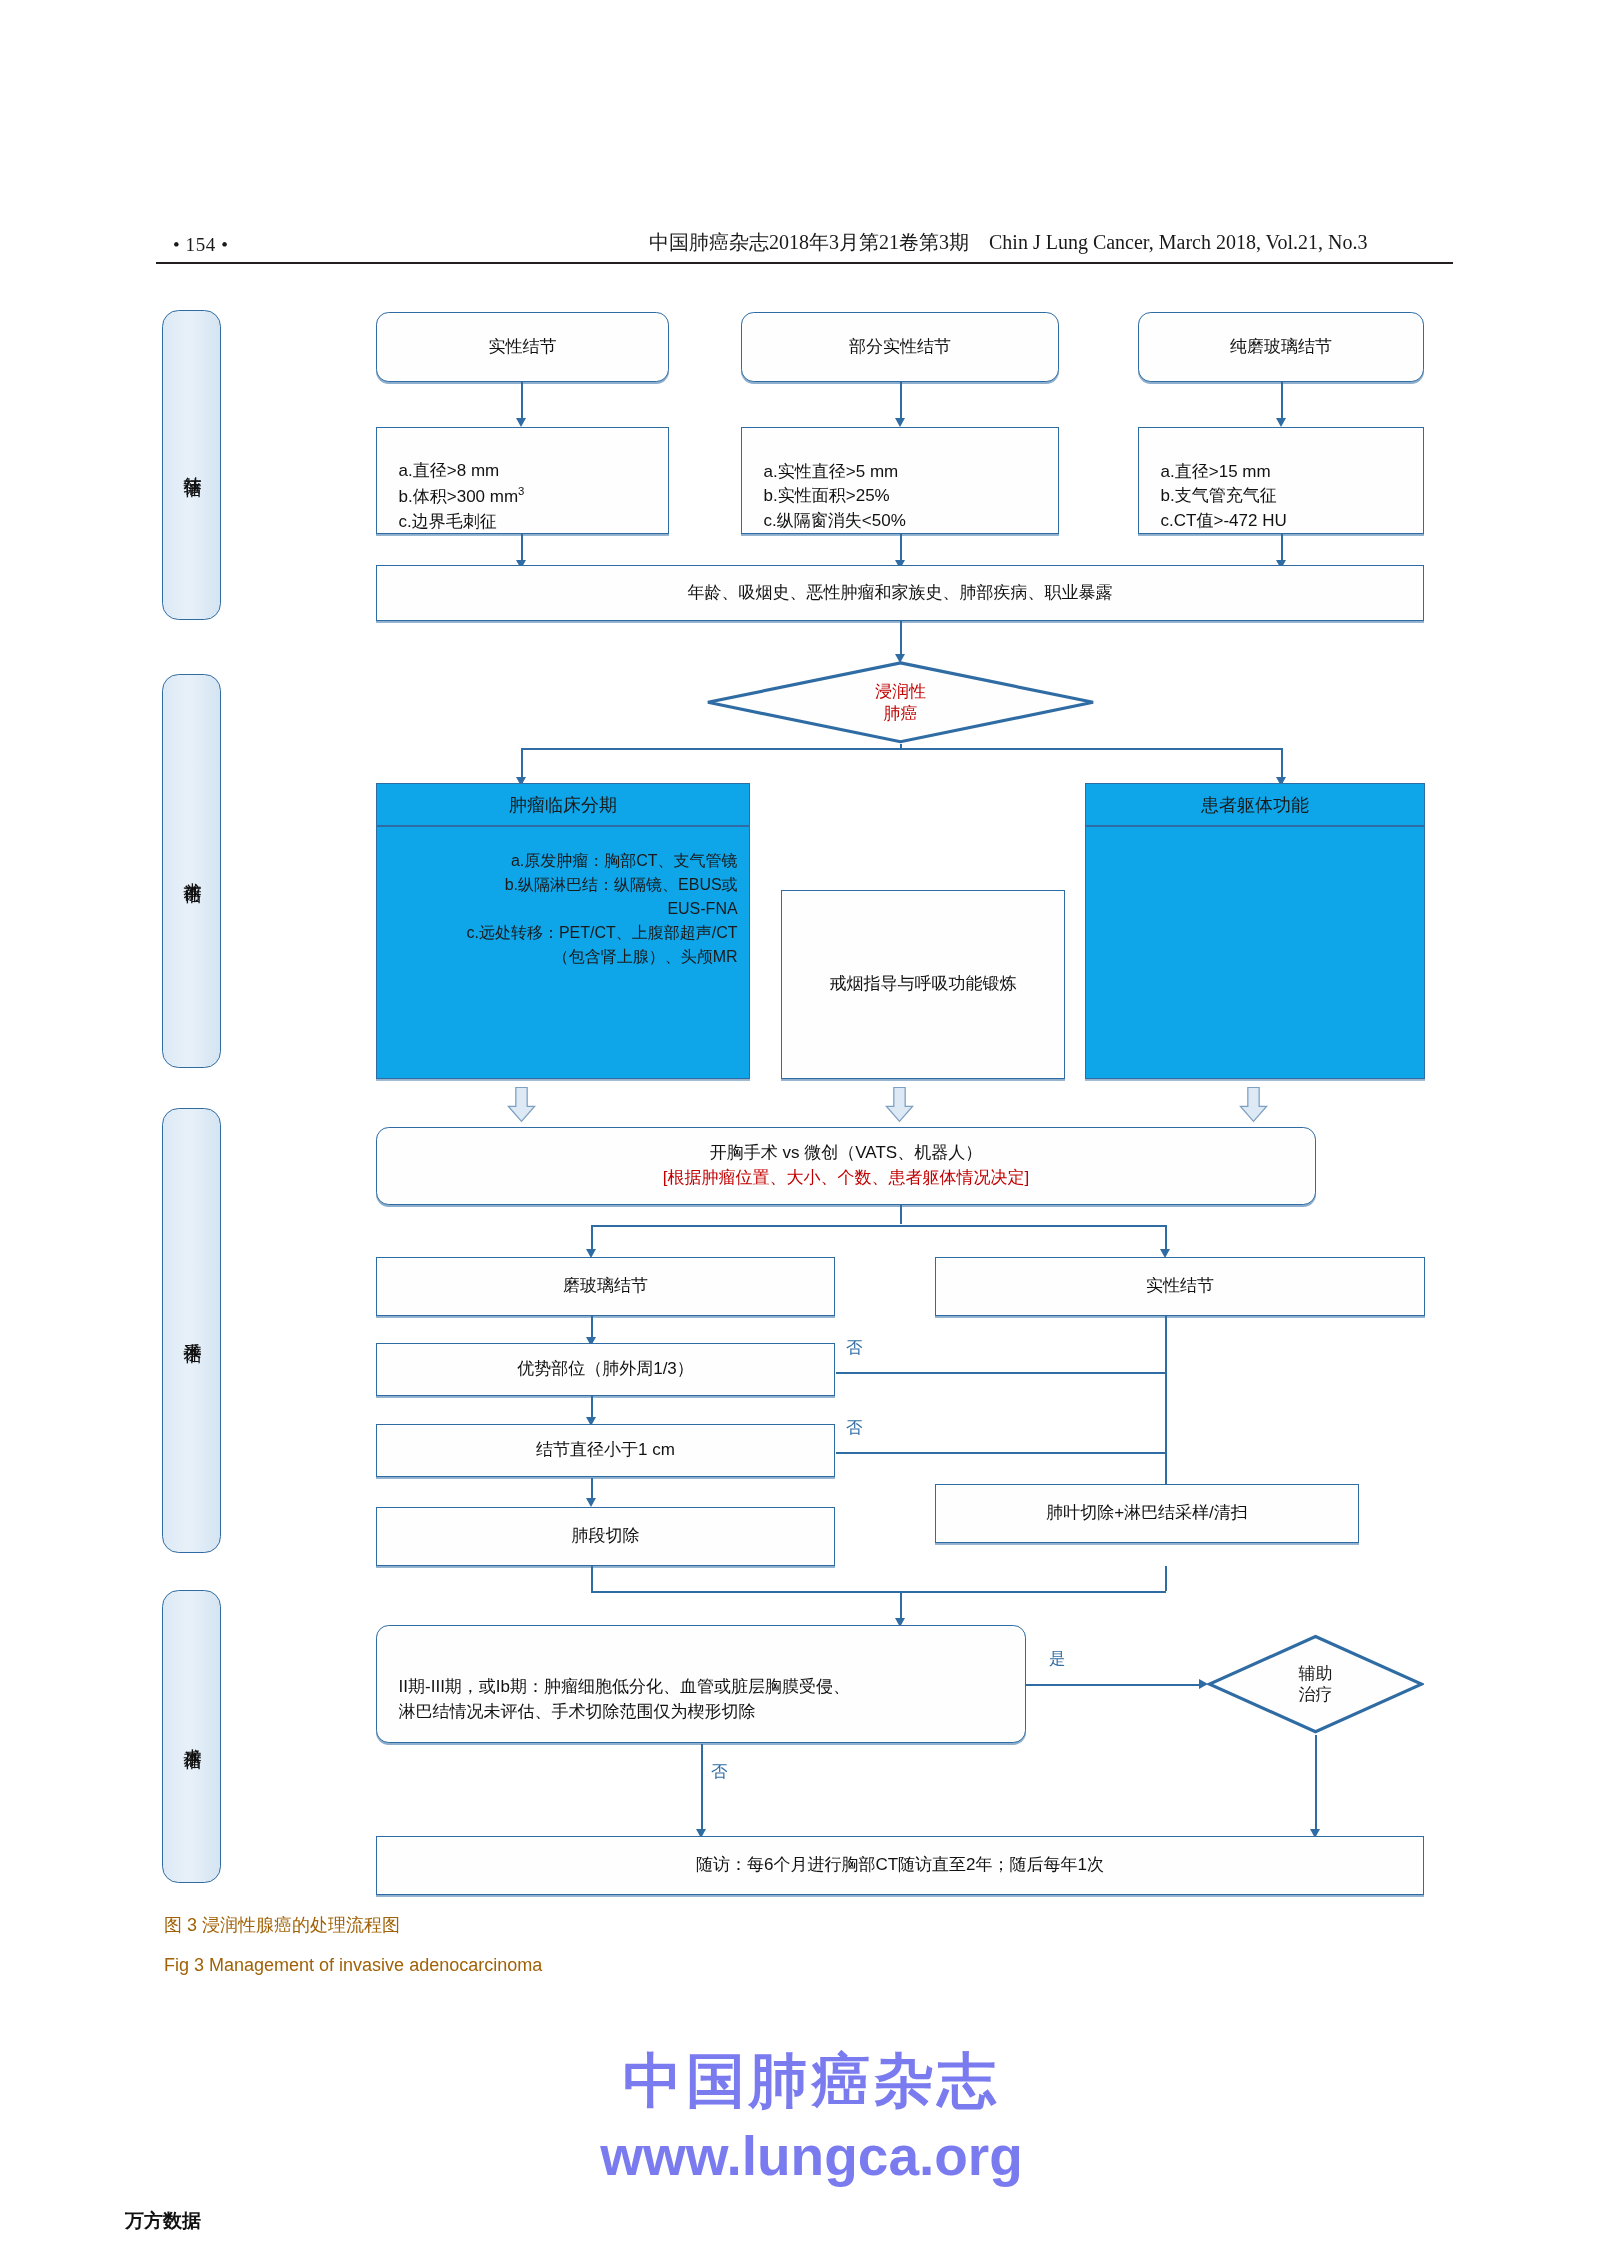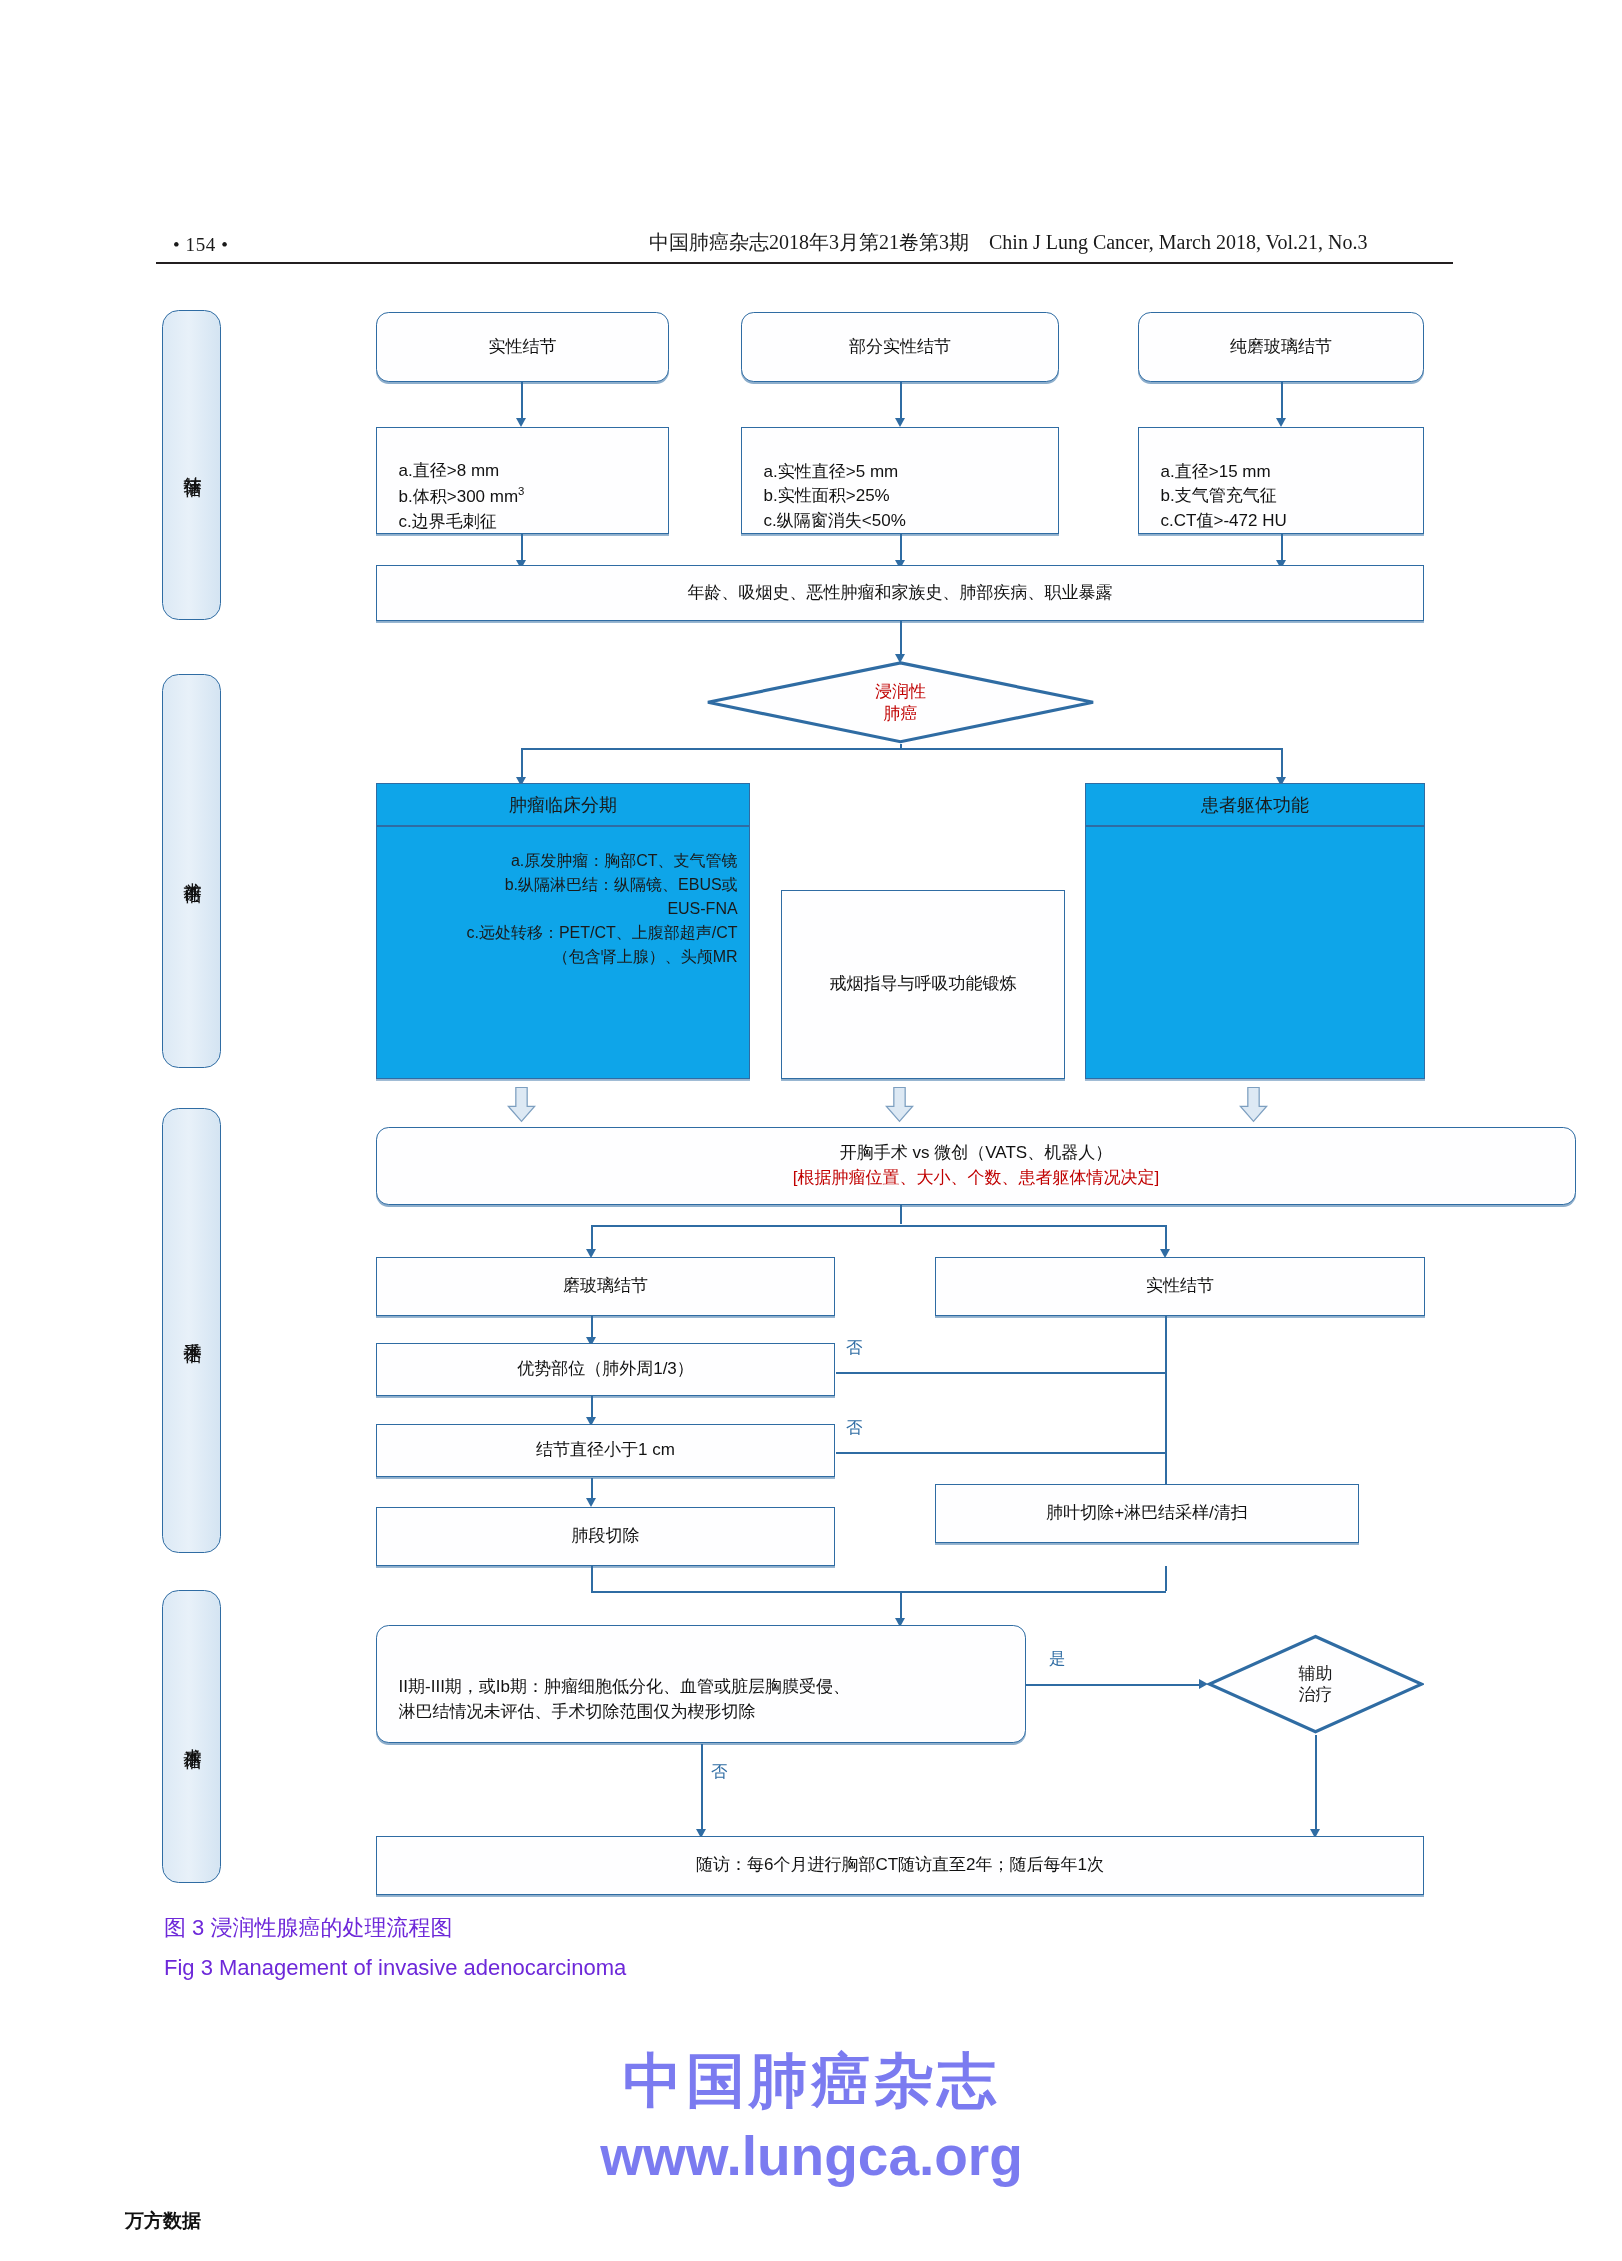--- a/index.html
+++ b/index.html
@@ -48,21 +48,21 @@
   
   .ln{position:absolute;background:#2f6ca3;}
   .vl{width:1.9px;}
   .hl{height:1.9px;}
   .arrow-d{position:absolute;width:0;height:0;border-left:5.7px solid transparent;border-right:5.7px solid transparent;border-top:9px solid #2f6ca3;}
   .arrow-r{position:absolute;width:0;height:0;border-top:5.7px solid transparent;border-bottom:5.7px solid transparent;border-left:9px solid #2f6ca3;}
   
   .fatarrow{position:absolute;width:29px;height:36px;}
 
   
-  .cap{position:absolute;left:164px;font-size:22px;color:#6d28d9;}
+  .cap{position:absolute;left:164px;font-size:18px;color:#a16207;}
   .cap-cn{top:1913px;}
   .cap-en{top:1955px;}
   .wm{position:absolute;left:0;width:1623px;text-align:center;color:#7b7bf0;font-weight:bold;}
   .wm1{top:2042px;font-size:59px;letter-spacing:3.8px;}
   .wm2{top:2124px;font-size:55px;}
   .footer{position:absolute;left:125px;top:2208px;font-size:19px;color:#111;font-weight:bold;}
 </style>
 </head>
 <body>
 
@@ -179,21 +179,21 @@
   <svg class="fatarrow" style="left:507px;top:1087px" viewBox="0 0 46 56">
     <polygon points="14,0 32,0 32,30 44,30 23,54 2,30 14,30" fill="#dde9f4" stroke="#7d9fc0" stroke-width="2"></polygon>
   </svg>
   <svg class="fatarrow" style="left:885px;top:1087px" viewBox="0 0 46 56">
     <polygon points="14,0 32,0 32,30 44,30 23,54 2,30 14,30" fill="#dde9f4" stroke="#7d9fc0" stroke-width="2"></polygon>
   </svg>
   <svg class="fatarrow" style="left:1239px;top:1087px" viewBox="0 0 46 56">
     <polygon points="14,0 32,0 32,30 44,30 23,54 2,30 14,30" fill="#dde9f4" stroke="#7d9fc0" stroke-width="2"></polygon>
   </svg>
 
-  <div class="node round" style="left:376px;top:1127px;width:1200px;height:78px">
+  <div class="node round" style="left:376px;top:1127px;width:940px;height:78px">
     <div class="inner">
       <div>开胸手术 vs 微创（VATS、机器人）</div>
       <div class="red">[根据肿瘤位置、大小、个数、患者躯体情况决定]</div>
     </div>
   </div>
 
   <div class="ln vl" style="left:900px;top:1204px;height:20.3px"></div>
   <div class="ln hl" style="left:591px;top:1225px;width:575px"></div>
   <div class="ln vl" style="left:591px;top:1225px;height:28px"></div>
   <div class="arrow-d" style="left:586px;top:1249px"></div>

